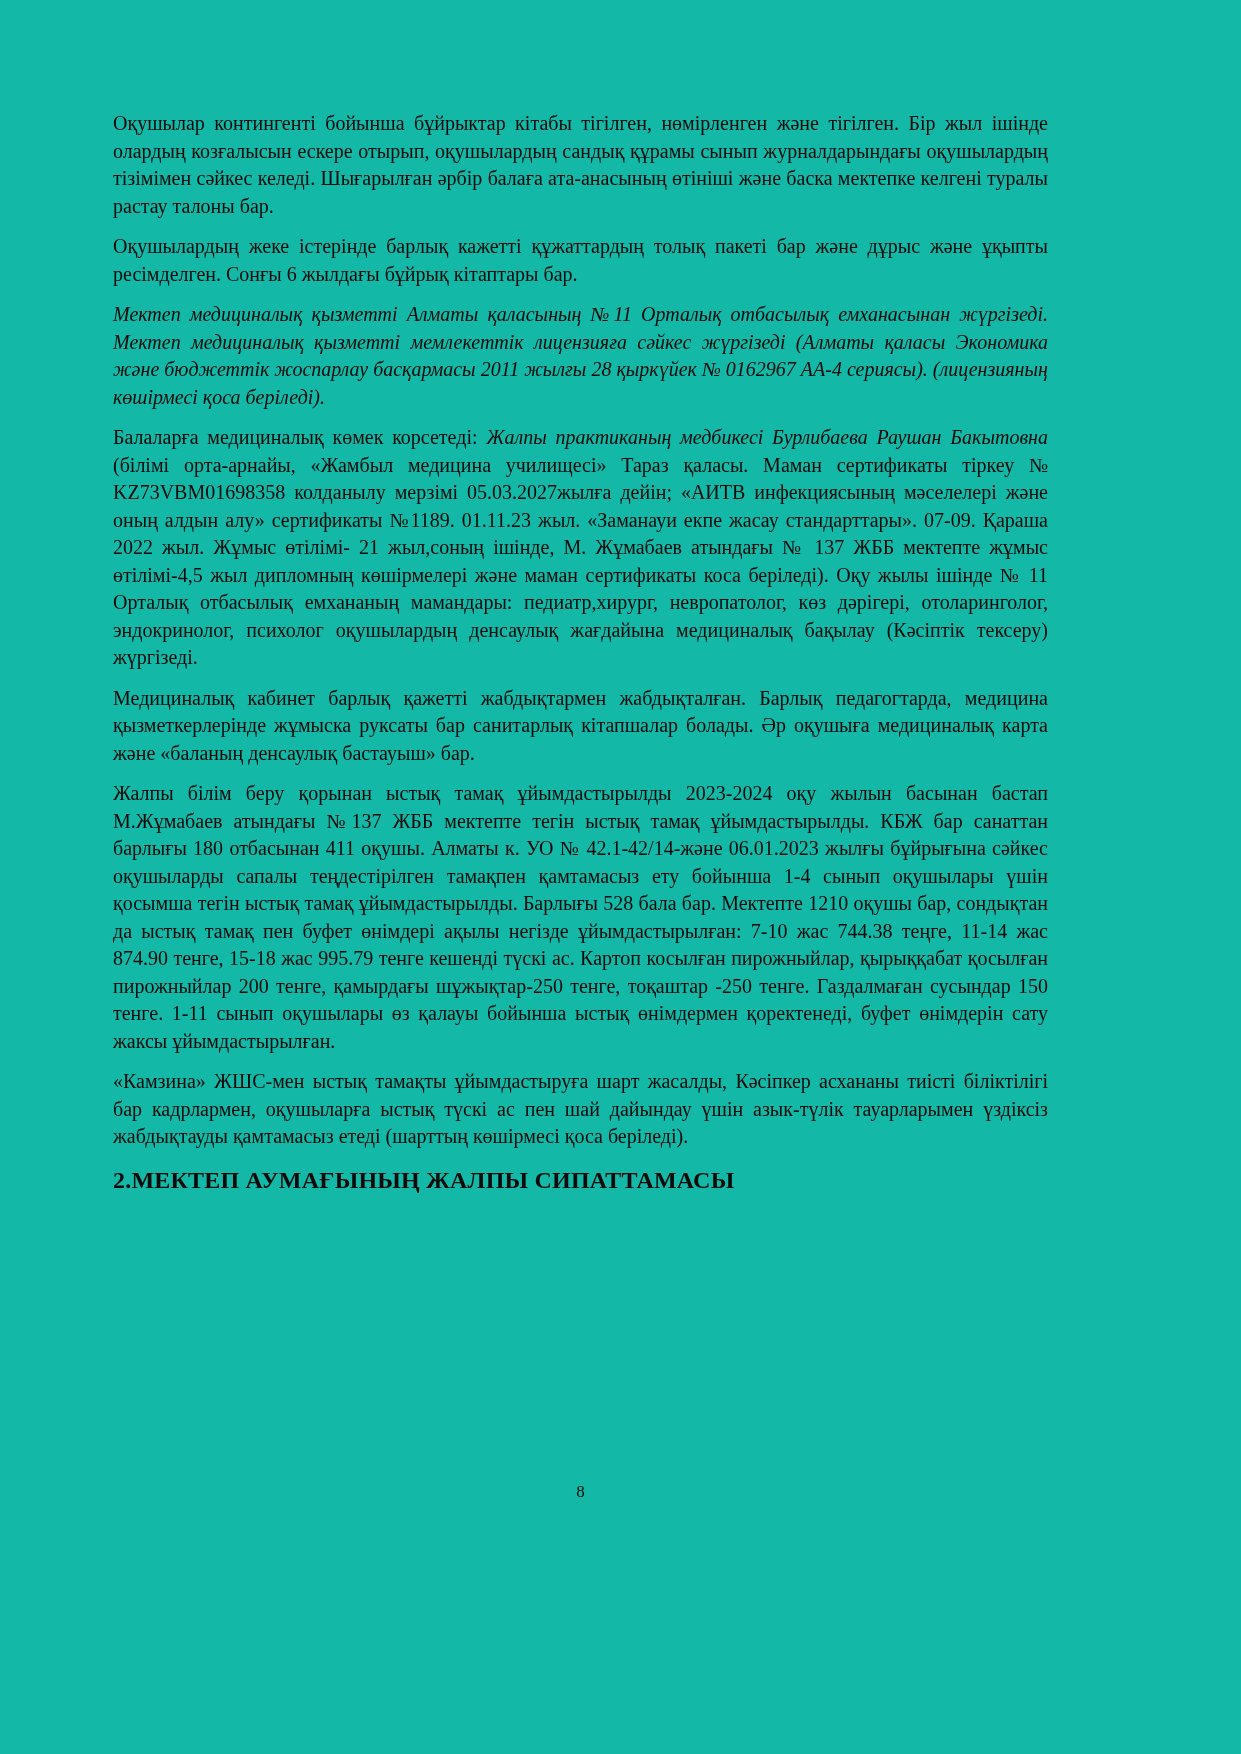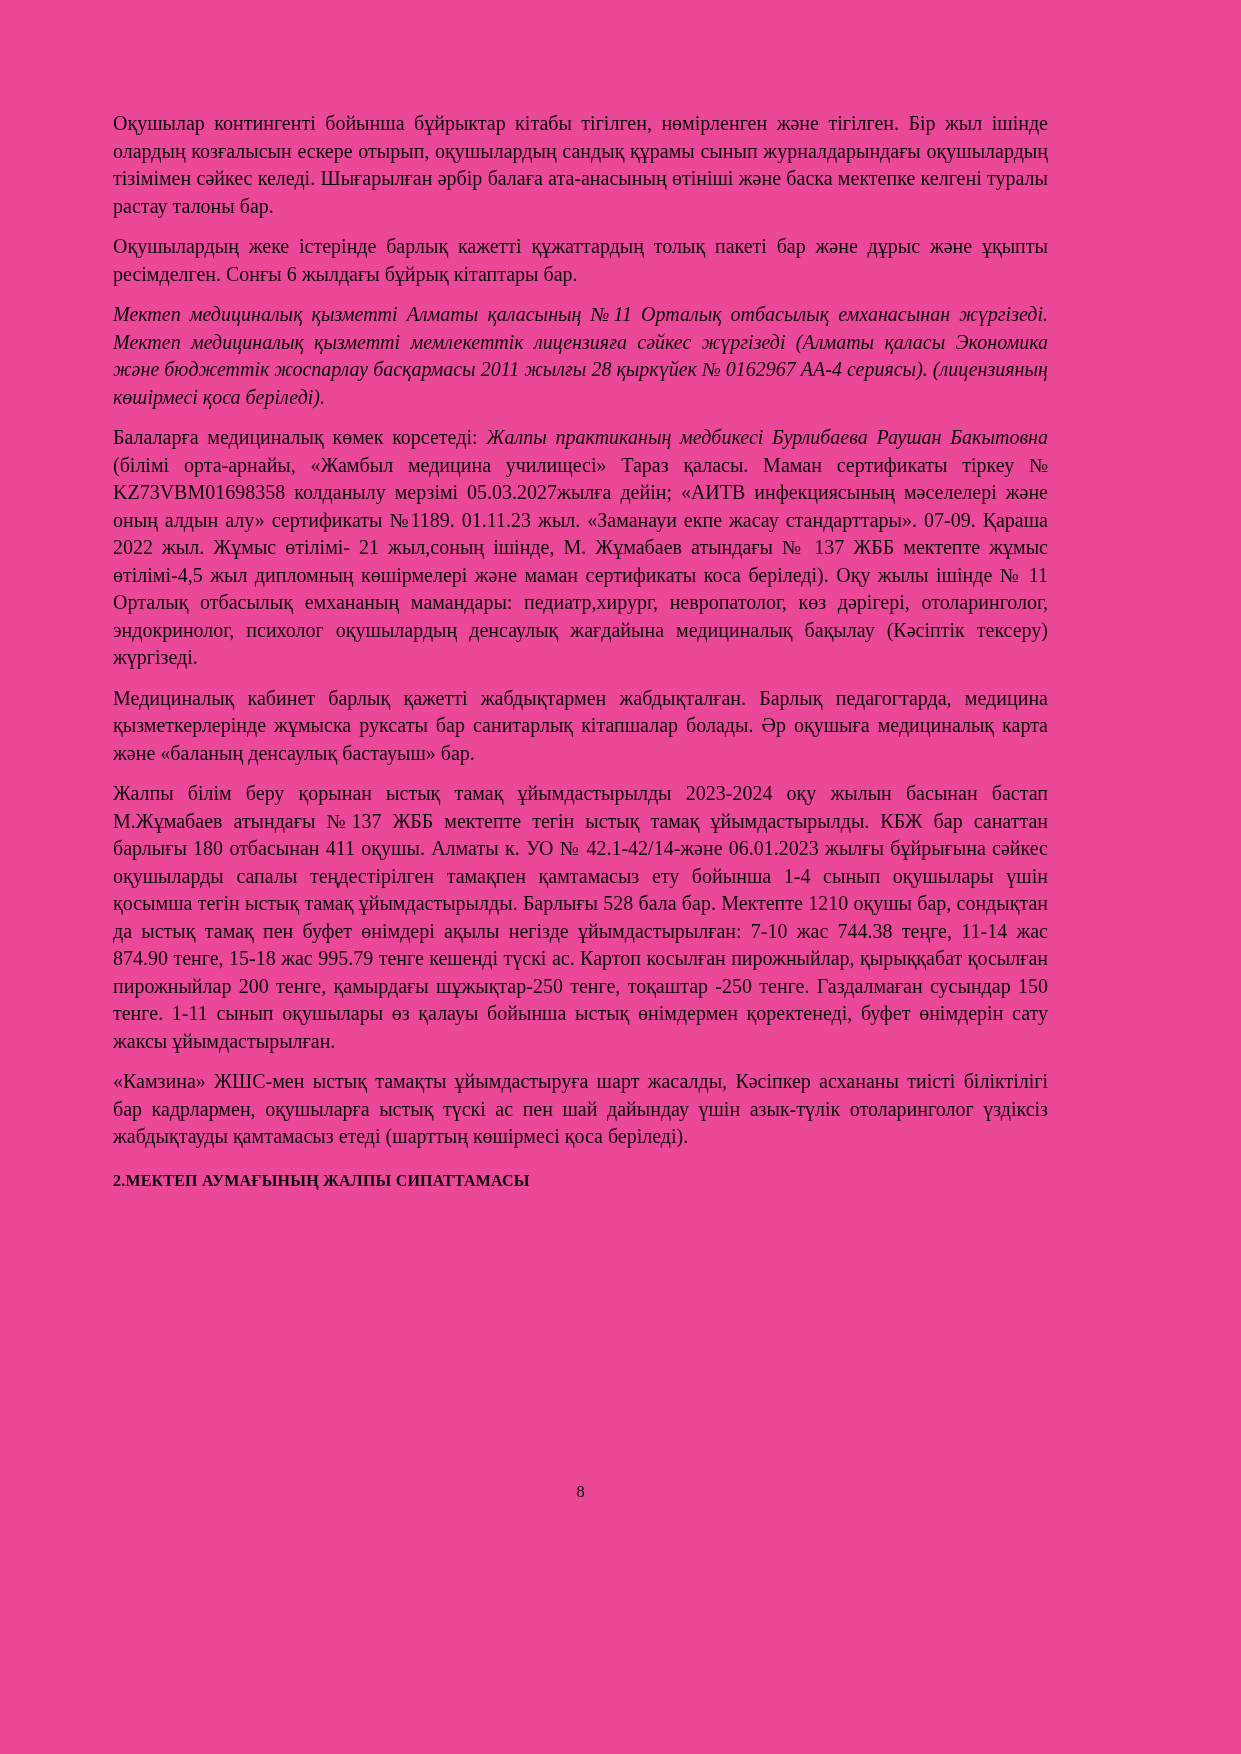--- a/index.html
+++ b/index.html
@@ -5,38 +5,38 @@
   html, body {
     margin: 0;
     padding: 0;
     background: #ffffff;
   }
   .page {
     position: relative;
     box-sizing: border-box;
     width: 1241px;
     height: 1754px;
-    background: #ec4899;
+    background: #14b8a6;
     padding: 110px 193px 0 113px;
     font-family: "Liberation Serif", "DejaVu Serif", serif;
     font-size: 20px;
     line-height: 27.5px;
     color: #0b0b0b;
   }
   .para {
     margin: 0 0 13px 0;
     text-align: justify;
     text-justify: inter-word;
   }
   .italic {
     font-style: italic;
   }
   .heading {
     margin: 16px 0 0 0;
-    font-size: 16px;
+    font-size: 24px;
     font-weight: bold;
     text-align: left;
     letter-spacing: 0.2px;
   }
   .page-number {
     position: absolute;
     top: 1478px;
     left: 113px;
     width: 935px;
     text-align: center;
@@ -58,19 +58,19 @@
 
   <p class="para">
     <span>Балаларға медициналық көмек корсетеді: </span><span class="italic">Жалпы практиканың медбикесі Бурлибаева Раушан Бакытовна </span><span>(білімі орта-арнайы, «Жамбыл медицина училищесі» Тараз қаласы. Маман сертификаты тіркеу № KZ73VBM01698358 колданылу мерзімі 05.03.2027жылға дейін; «АИТВ инфекциясының мәселелері және оның алдын алу»  сертификаты №1189. 01.11.23 жыл. «Заманауи екпе жасау стандарттары». 07-09. Қараша 2022 жыл. Жұмыс өтілімі- 21 жыл,соның ішінде, М. Жұмабаев атындағы № 137 ЖББ мектепте жұмыс өтілімі-4,5 жыл дипломның көшірмелері және маман сертификаты коса беріледі). Оқу жылы ішінде № 11 Орталық отбасылық емхананың  мамандары: педиатр,хирург, невропатолог, көз дәрігері, отоларинголог, эндокринолог, психолог оқушылардың денсаулық жағдайына медициналық бақылау (Кәсіптік тексеру) жүргізеді.</span>
   </p>
 
   <p class="para">Медициналық кабинет барлық қажетті жабдықтармен жабдықталған. Барлық педагогтарда, медицина қызметкерлерінде жұмыска руксаты бар санитарлық кітапшалар болады. Әр оқушыға медициналық карта және «баланың денсаулық бастауыш» бар.</p>
 
 
   <p class="para">Жалпы білім беру қорынан ыстық тамақ ұйымдастырылды 2023-2024 оқу жылын басынан бастап М.Жұмабаев атындағы №137 ЖББ мектепте тегін ыстық тамақ ұйымдастырылды. КБЖ бар санаттан барлығы 180 отбасынан 411 оқушы. Алматы к. УО № 42.1-42/14-және 06.01.2023 жылғы бұйрығына сәйкес оқушыларды сапалы теңдестірілген тамақпен қамтамасыз ету бойынша 1-4 сынып оқушылары үшін қосымша тегін ыстық тамақ ұйымдастырылды. Барлығы 528 бала бар. Мектепте 1210 оқушы бар, сондықтан да ыстық тамақ пен буфет өнімдері ақылы негізде ұйымдастырылған: 7-10 жас 744.38 теңге, 11-14 жас 874.90 тенге, 15-18 жас 995.79 тенге кешенді түскі ас. Картоп косылған пирожныйлар, қырыққабат қосылған пирожныйлар 200 тенге, қамырдағы шұжықтар-250 тенге, тоқаштар -250 тенге. Газдалмаған сусындар 150 тенге. 1-11 сынып оқушылары өз қалауы бойынша ыстық өнімдермен қоректенеді, буфет өнімдерін сату жаксы ұйымдастырылған.</p>
 
-  <p class="para">«Камзина» ЖШС-мен ыстық тамақты ұйымдастыруға шарт жасалды, Кәсіпкер асхананы тиісті біліктілігі бар кадрлармен, оқушыларға ыстық түскі ас пен шай дайындау үшін азык-түлік отоларинголог үздіксіз жабдықтауды қамтамасыз етеді (шарттың көшірмесі қоса беріледі).</p>
+  <p class="para">«Камзина» ЖШС-мен ыстық тамақты ұйымдастыруға шарт жасалды, Кәсіпкер асхананы тиісті біліктілігі бар кадрлармен, оқушыларға ыстық түскі ас пен шай дайындау үшін азык-түлік тауарларымен үздіксіз жабдықтауды қамтамасыз етеді (шарттың көшірмесі қоса беріледі).</p>
 
   <h2 class="heading">2.МЕКТЕП АУМАҒЫНЫҢ ЖАЛПЫ СИПАТТАМАСЫ</h2>
 
   <div class="page-number">8</div>
 
 </div>
 
 </body></html>

